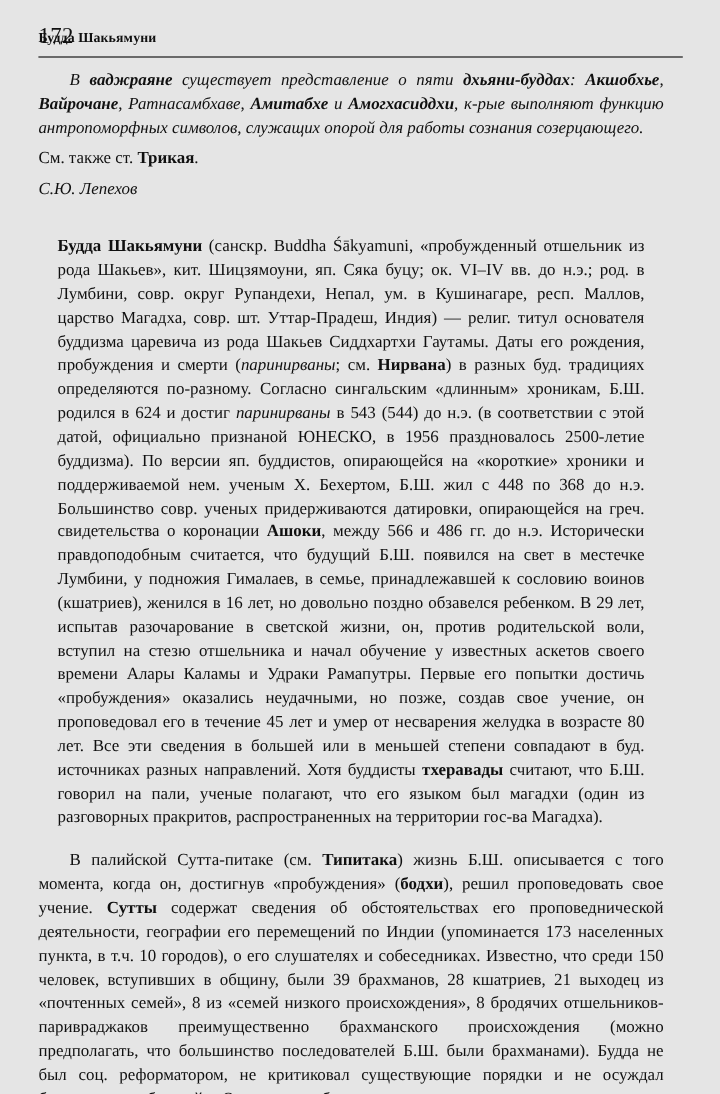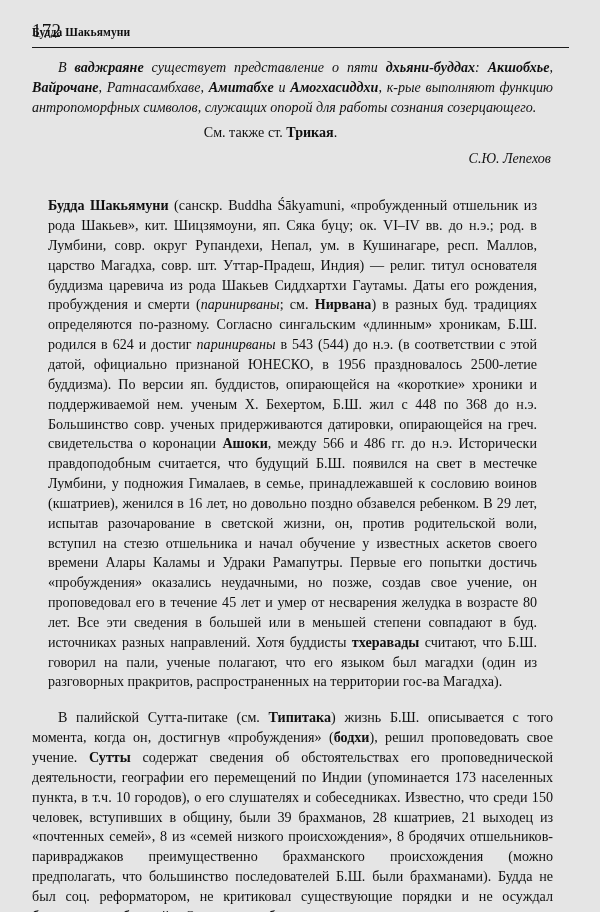--- a/index.html
+++ b/index.html
@@ -75,30 +75,29 @@
     text-justify: inter-word;
     font-size: 14.1px;
     line-height: 19.85px;
     text-indent: 26px;
     hyphens: manual;
     font-style: italic;
   }
 
   p.centered-ref {
     margin: 5px 0 0 0;
-    text-align: center;
     font-size: 14.1px;
     line-height: 19.85px;
     text-indent: 0;
     padding-right: 44px;
   }
 
   p.signature {
     margin: 7px 0 0 0;
-    text-align: right;
+    text-align: left;
     font-style: italic;
     font-size: 14.1px;
     line-height: 19.85px;
     text-indent: 0;
     padding-right: 2px;
   }
 
   .entry {
     margin-top: 27px;
   }

